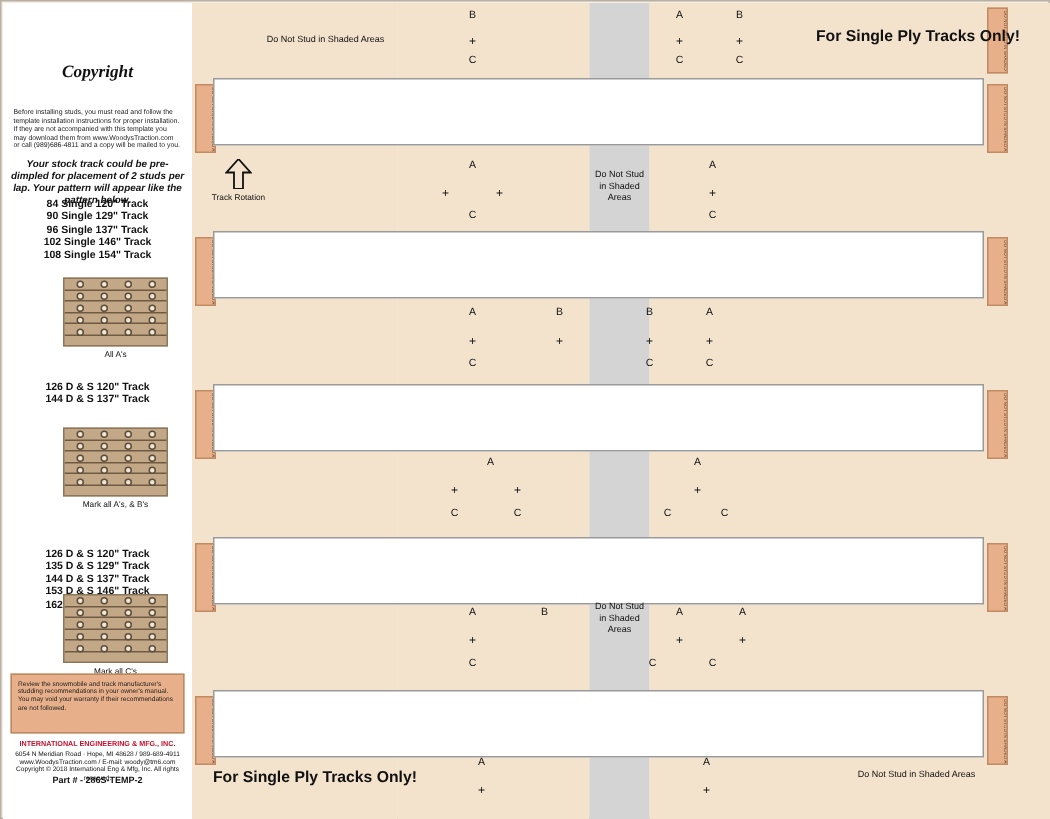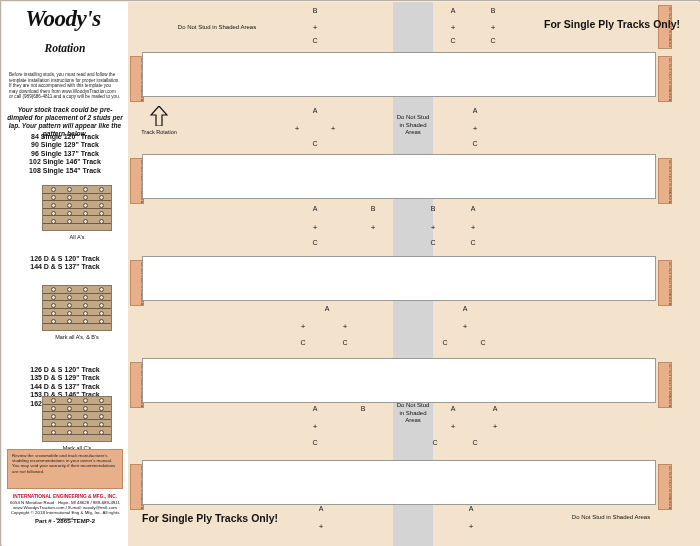--- a/index.html
+++ b/index.html
@@ -280,24 +280,23 @@
 
     <div class="gridtext" style="left:186px;top:503px;">A</div>
     <div class="plus" style="left:186px;top:520px;">+</div>
     <div class="gridtext" style="left:336px;top:503px;">A</div>
     <div class="plus" style="left:336px;top:520px;">+</div>
 
   </div>
 
   <div class="leftcol">
 
-    <div class="logo">Woody's</div>
 
     <div class="pitchline">
-      <div>Rotation</div>
+      <div>Copyright</div>
     </div>
 
     <div class="smallprint">Before installing studs, you must read and follow the template installation instructions for proper installation. If they are not accompanied with this template you may download them from www.WoodysTraction.com or call (989)686-4811 and a copy will be mailed to you.</div>
 
     <div class="stockline">Your stock track could be pre-dimpled for placement of 2 studs per lap. Your pattern will appear like the pattern below.</div>
 
     <div class="tracklist g1">
       <div>84 Single 120" Track</div>
       <div>90 Single 129" Track</div>
       <div>96 Single 137" Track</div>

